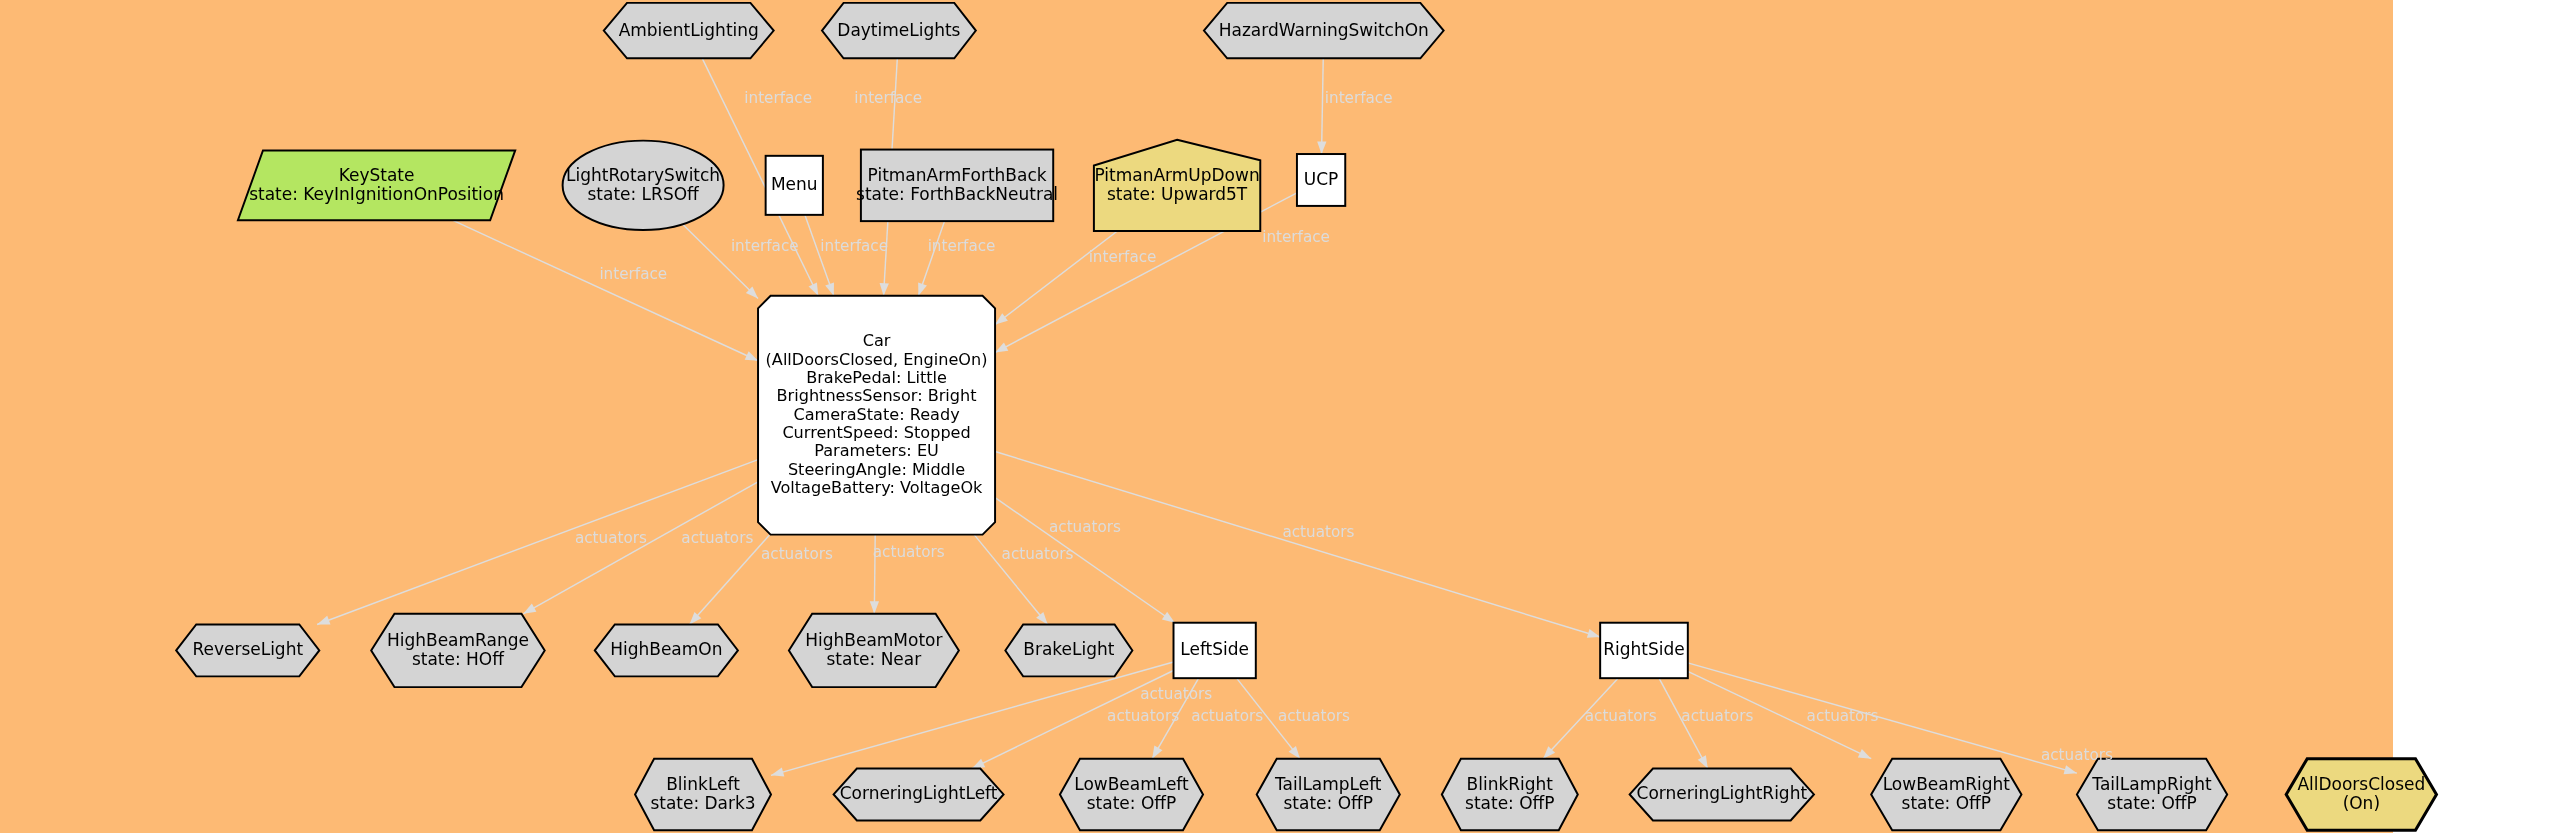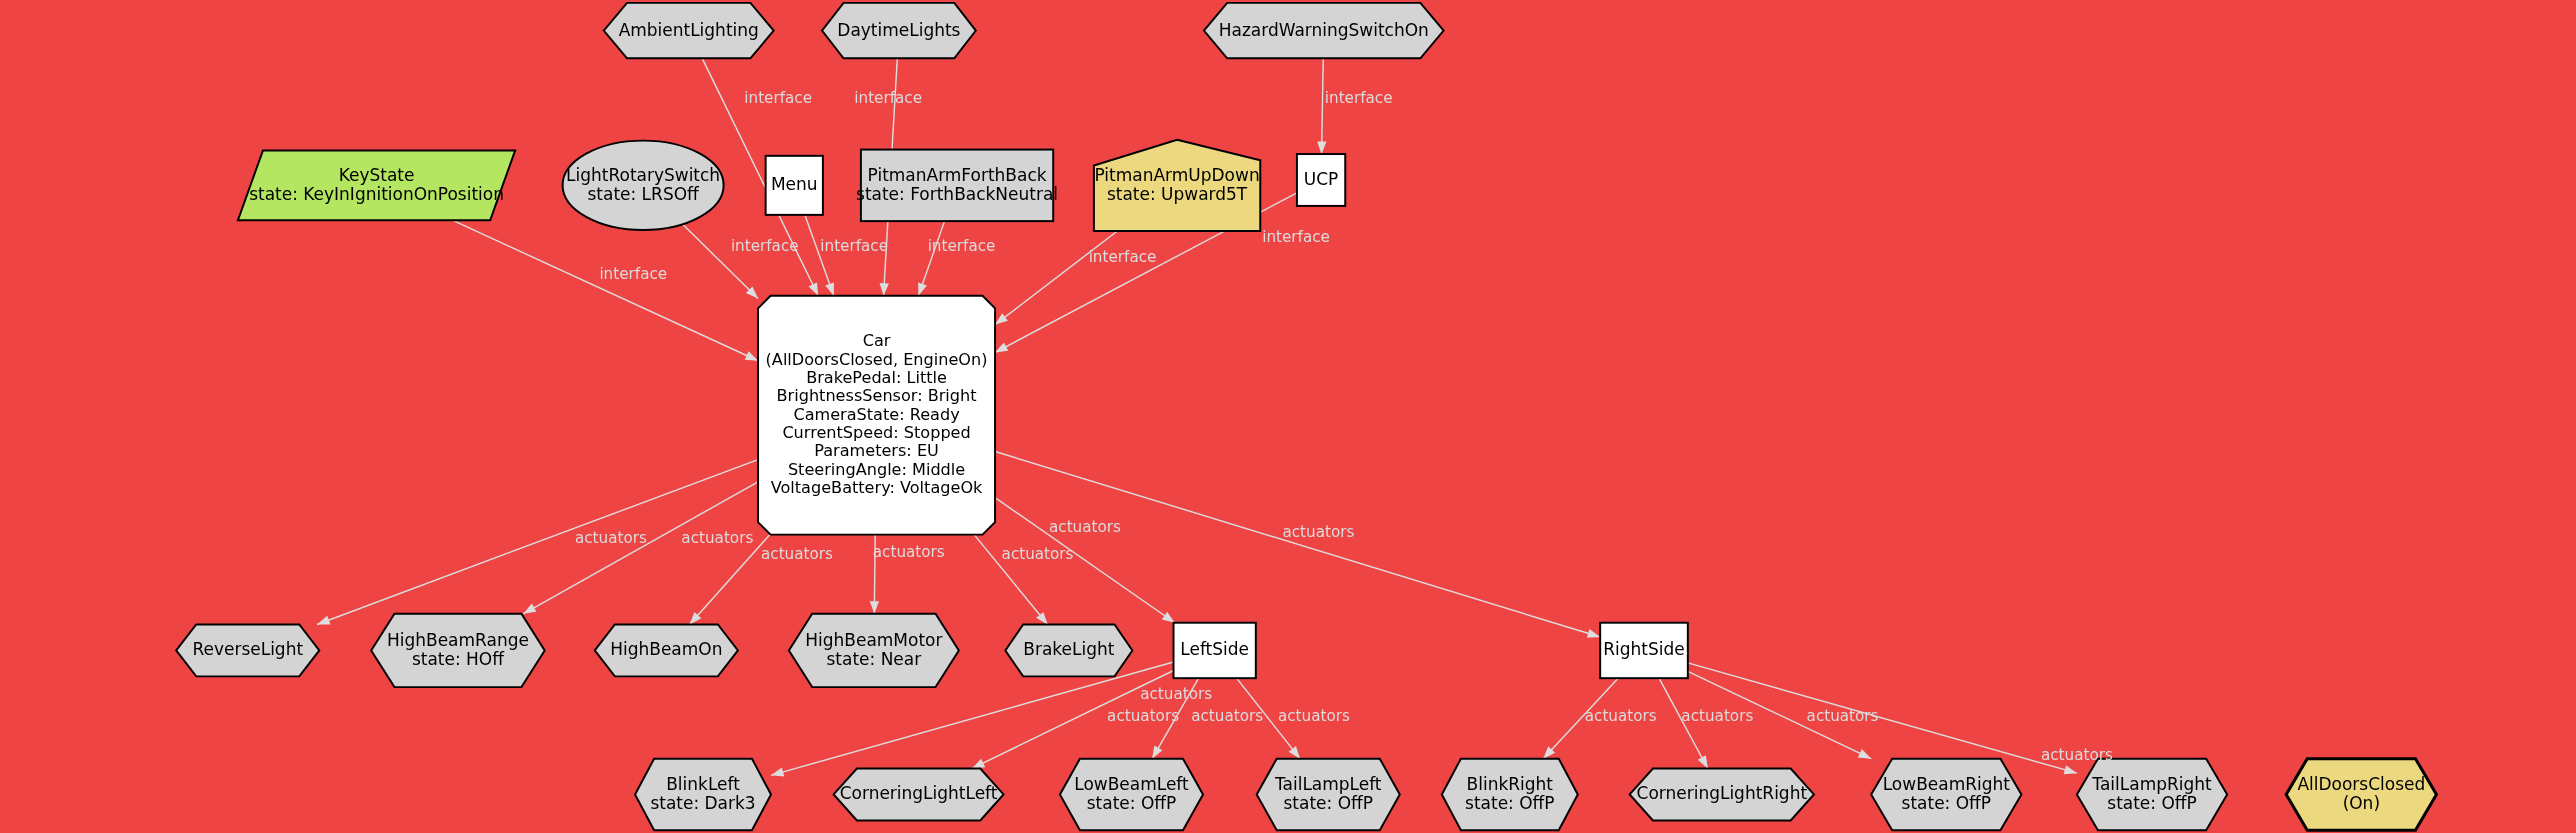--- a/index.html
+++ b/index.html
@@ -9,23 +9,23 @@
     background: #ffffff;
   }
   body {
     width: 2576px;
     height: 834px;
     overflow: hidden;
     font-family: "DejaVu Sans", sans-serif;
   }
   #diagram-root {
     position: relative;
-    width: 2576px;
+    width: 2393px;
     height: 834px;
-    background: #ef4444;
+    background: #fdba74;
   }
   svg#graph-canvas {
     display: block;
     width: 2576px;
     height: 834px;
   }
   .node-shape {
     stroke: #000000;
     stroke-width: 2.2;
   }

